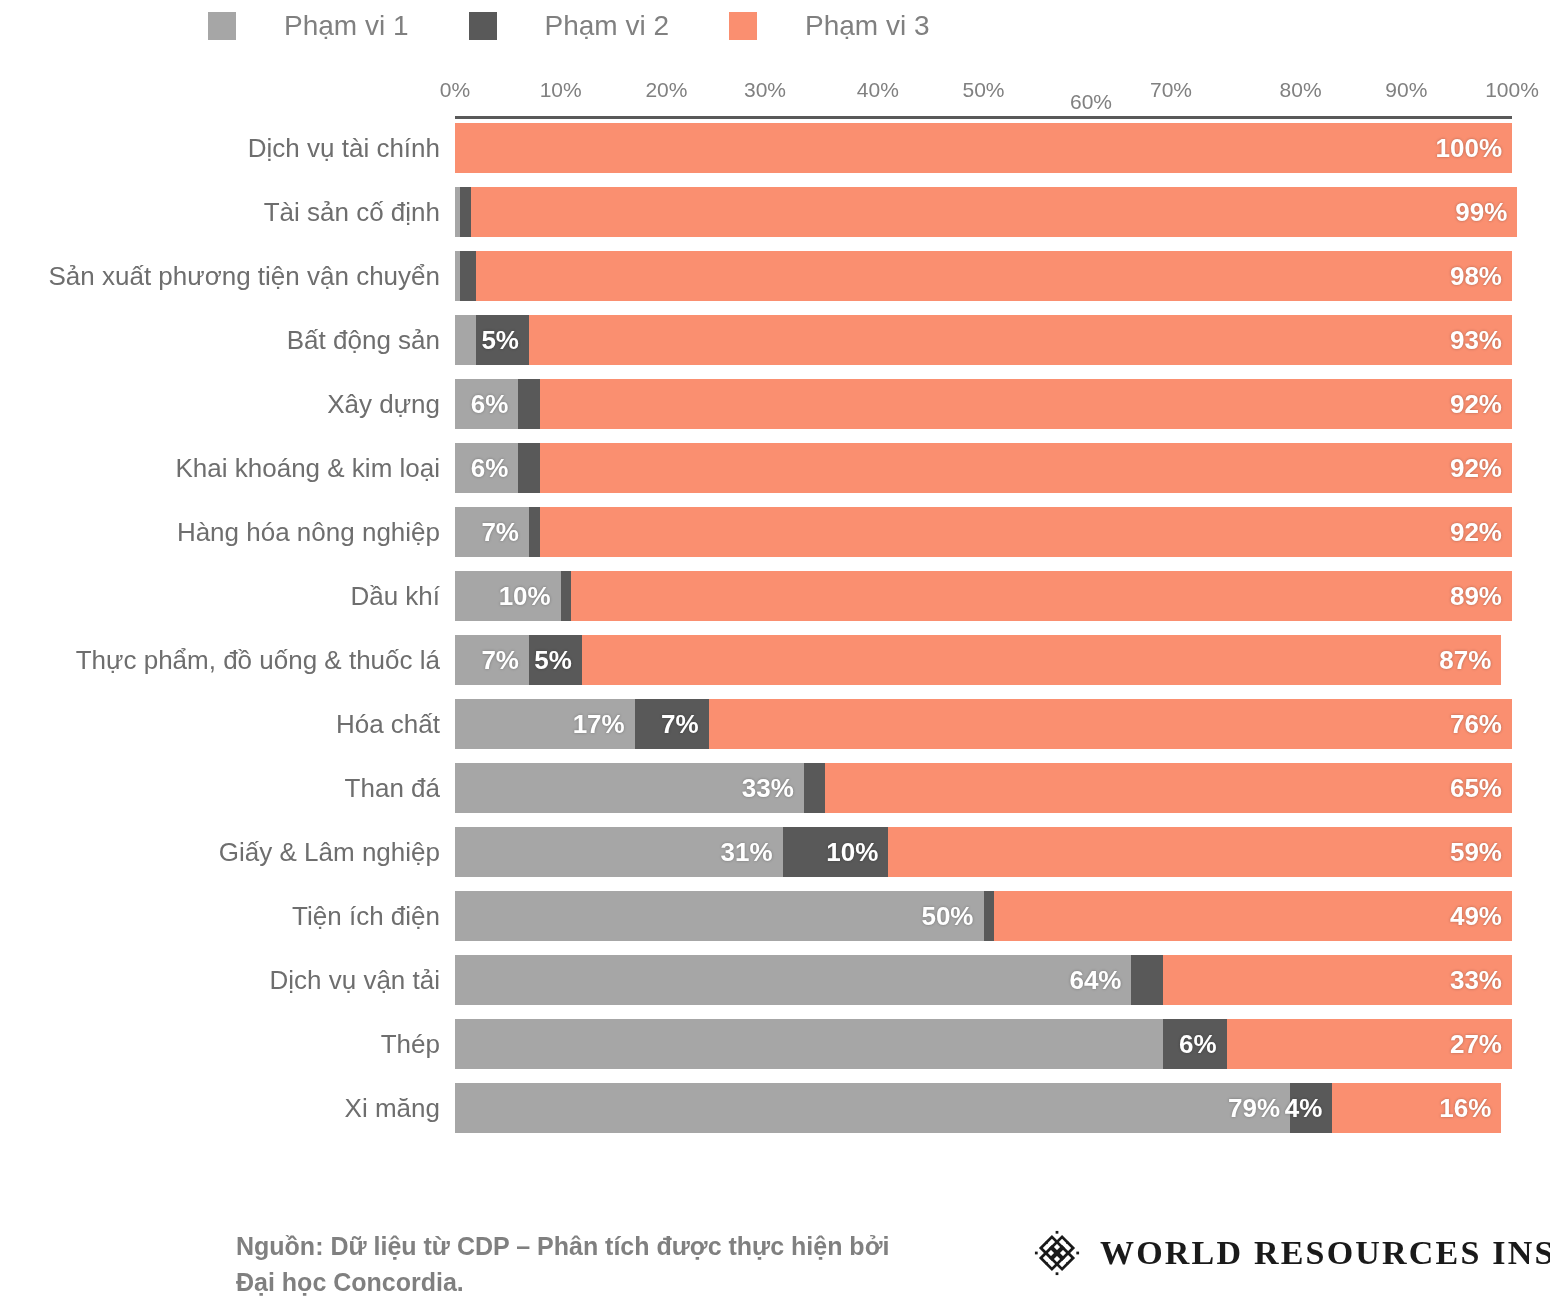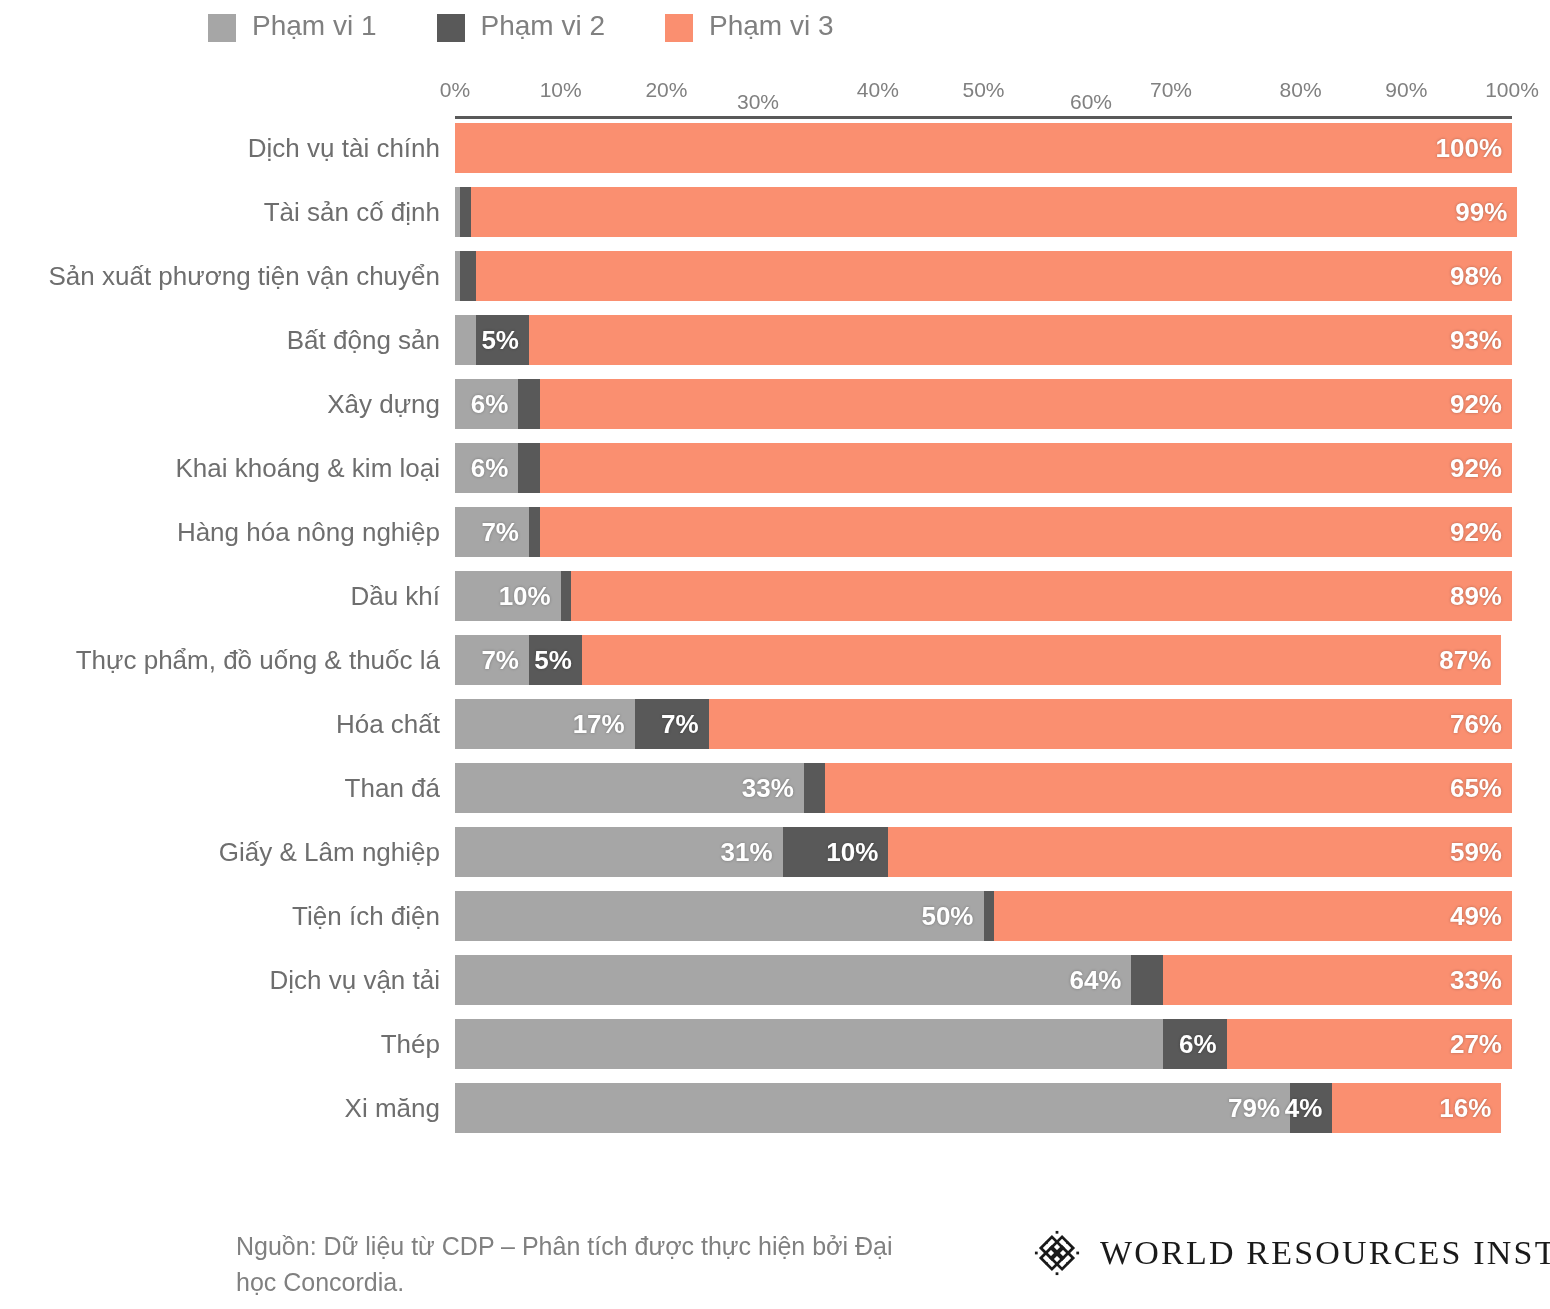--- a/index.html
+++ b/index.html
@@ -21,22 +21,23 @@
   .legend {
     position: absolute;
     left: 208px;
     top: 10px;
     display: flex;
     align-items: center;
     gap: 0px;
   }
   .legend-item {
     display: flex;
-    align-items: flex-end;
+    align-items: center;
     margin-right: 60px;
+    gap: 32px;
   }
   .legend-swatch {
     width: 28px;
     height: 28px;
     display: inline-block;
     margin-right: 16px;
   }
   .legend-label {
     font-size: 28px;
     color: #808080;
@@ -123,20 +124,21 @@
   .seg.s2 { background: #595959; }
   .seg.s3 { background: #fa8f70; }
 
   
   .footer {
     position: absolute;
     left: 0;
     top: 1216px;
     width: 1550px;
     height: 93px;
+    font-weight: bold;
   }
   .source {
     position: absolute;
     left: 236px;
     top: 12px;
     font-size: 25px;
     line-height: 36px;
     color: #808080;
     max-width: 680px;
   }
@@ -179,21 +181,21 @@
         <span class="legend-swatch" style="background: rgb(250, 143, 112);"></span>
         <span class="legend-label">Phạm vi 3</span>
       </div>
     </div>
 
   <div class="plot">
     <div class="axis-labels" id="axis-ticks">
         <span class="axis-tick" style="left: 0px;">0%</span>
         <span class="axis-tick" style="left: 105.7px;">10%</span>
         <span class="axis-tick" style="left: 211.4px;">20%</span>
-        <span class="axis-tick" style="left: 303px; margin-top: 12px;">30%</span>
+        <span class="axis-tick" style="left: 310px;">30%</span>
         <span class="axis-tick" style="left: 422.8px;">40%</span>
         <span class="axis-tick" style="left: 528.5px;">50%</span>
         <span class="axis-tick" style="left: 636px; margin-top: 12px;">60%</span>
         <span class="axis-tick" style="left: 716px;">70%</span>
         <span class="axis-tick" style="left: 845.6px;">80%</span>
         <span class="axis-tick" style="left: 951.3px;">90%</span>
         <span class="axis-tick" style="left: 1057px;">100%</span>
       </div>
     <div class="axis-line"></div>
     <div class="rows" id="rows">

